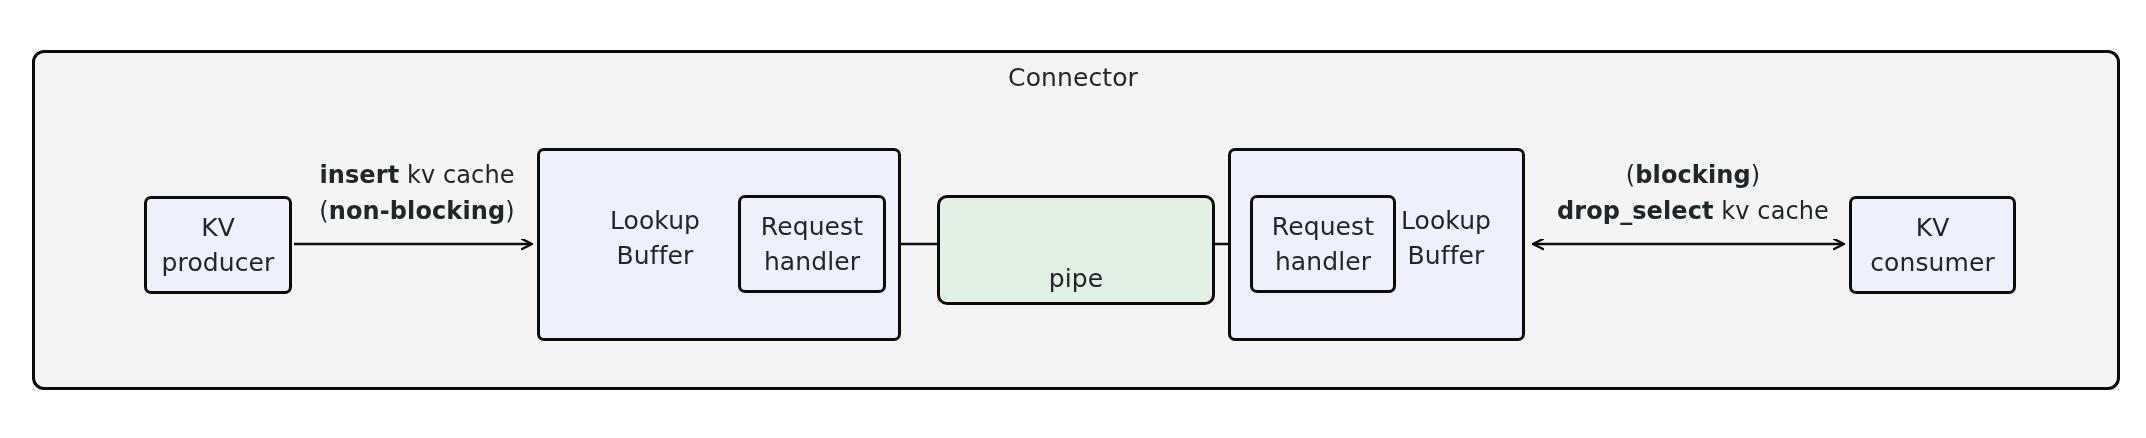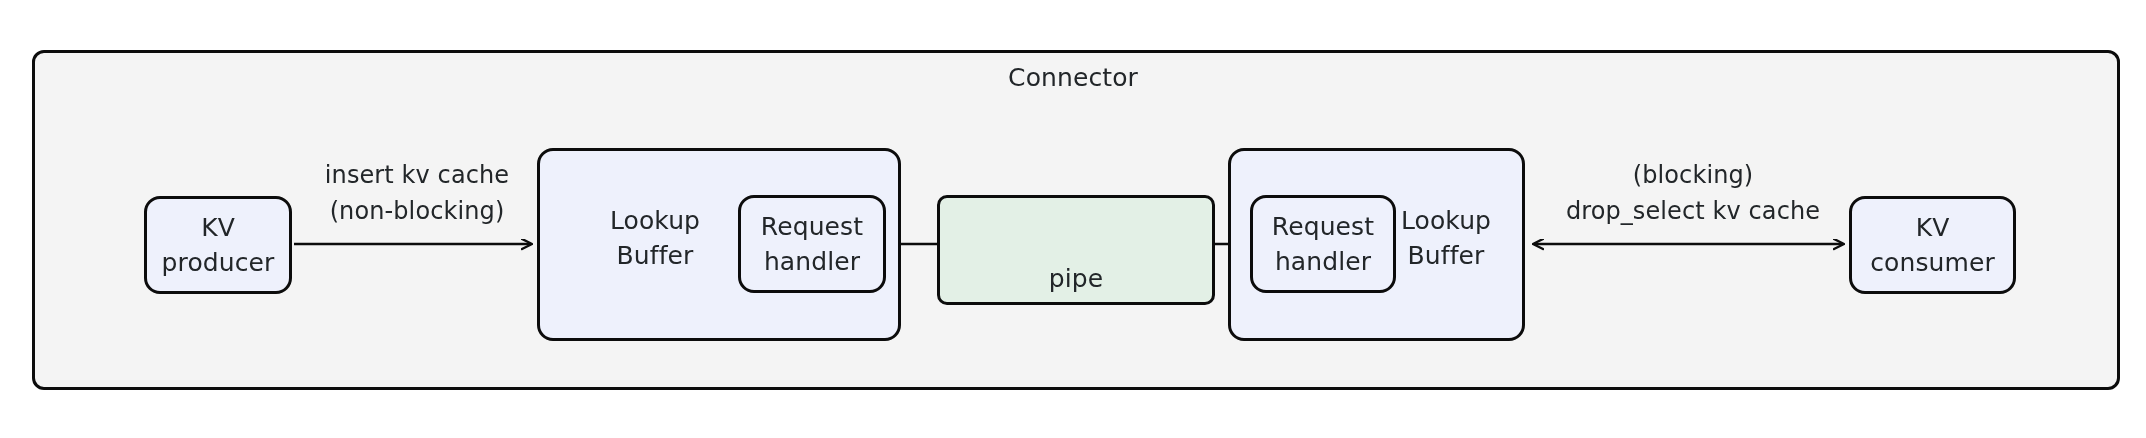--- a/index.html
+++ b/index.html
@@ -38,21 +38,21 @@
     font-size: 25px;
     color: #222629;
     line-height: 32px;
     letter-spacing: 0.1px;
   }
   .node {
     position: absolute;
     box-sizing: border-box;
     background: #eef1fc;
     border: 3px solid #0c0c0c;
-    border-radius: 16px;
+    border-radius: 7px;
     display: flex;
     align-items: center;
     justify-content: center;
     color: #222629;
     font-size: 25px;
     line-height: 35px;
     text-align: center;
     letter-spacing: 0.1px;
   }
   .node.pipe-node {
@@ -78,21 +78,21 @@
   
   .edge-label {
     position: absolute;
     text-align: center;
     color: #222629;
     font-size: 24px;
     line-height: 36px;
     letter-spacing: 0.1px;
     white-space: nowrap;
   }
-  .edge-label b { font-weight: 400; }
+  .edge-label b { font-weight: 700; }
   #insert-label { left: 292px; top: 157px; width: 250px; }
   #dropselect-label { left: 1532px; top: 157px; width: 322px; }
 
   .edge-svg {
     position: absolute;
     left: 0;
     top: 0;
     width: 2146px;
     height: 438px;
     pointer-events: none;

